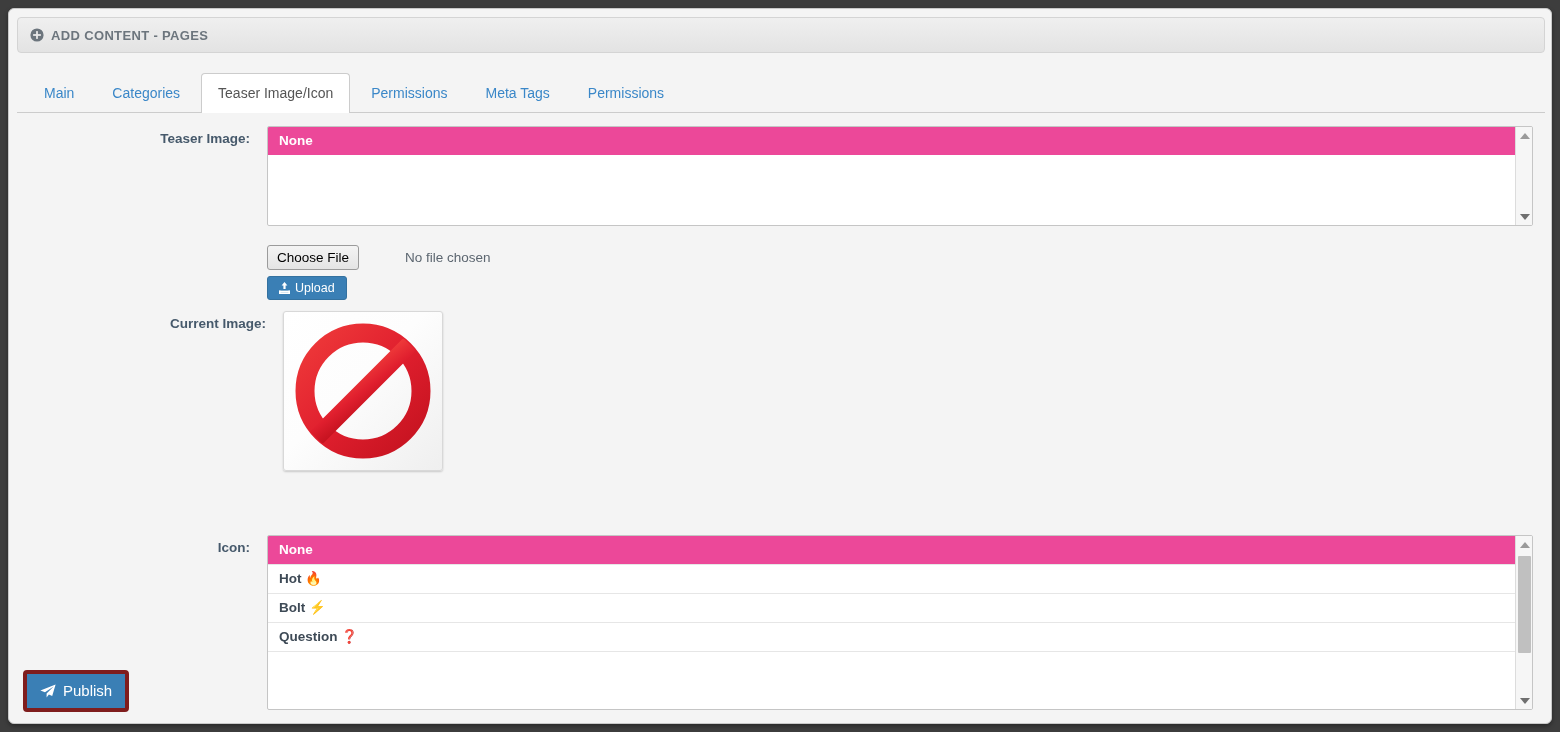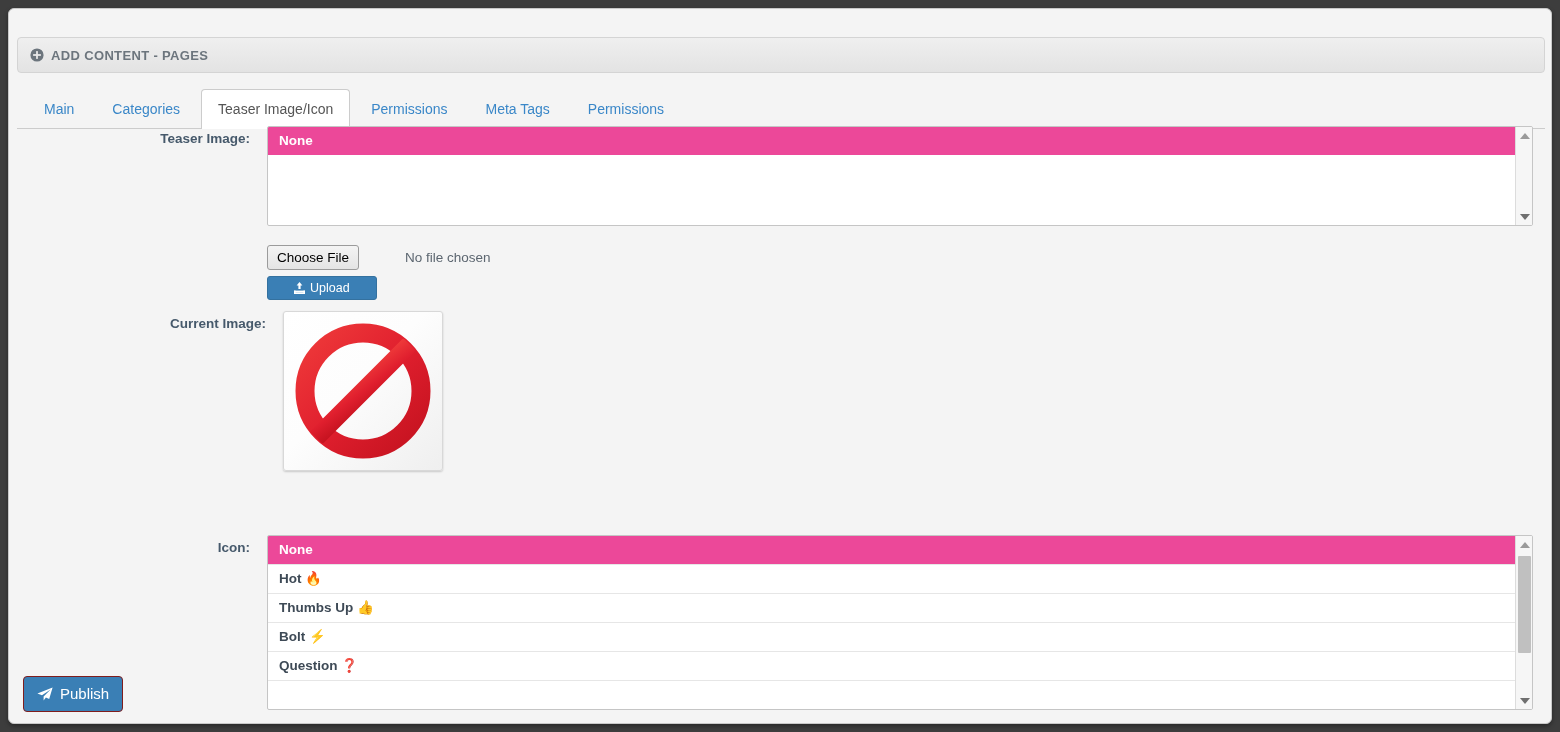--- a/index.html
+++ b/index.html
@@ -27,42 +27,41 @@
   .panel-head {
     position: absolute;
     left: 8px; top: 8px;
     width: 1528px; height: 36px;
     background: linear-gradient(to bottom, #efefef 0%, #e3e3e3 100%);
     border: 1px solid #d4d4d4;
     border-radius: 4px;
     display: flex;
     align-items: center;
     padding: 0 12px;
-    margin-top: 20px;
   }
   .panel-head-title {
     font-size: 13px;
     font-weight: bold;
     color: #6c757d;
     letter-spacing: .35px;
     text-transform: uppercase;
   }
   .plus-circle {
     display: inline-block;
     width: 14px; height: 14px;
     margin-right: 7px;
     position: relative;
     flex: 0 0 auto;
   }
   .plus-circle svg { display:block; }
 
   
   .tabs {
     position: absolute;
-    left: 8px; top: 72px;
+    left: 8px; top: 56px;
     width: 1528px; height: 48px;
     border-bottom: 1px solid #ccc;
     display: flex;
     align-items: flex-end;
     padding-left: 10px;
   }
   .tab {
     font-size: 14px;
     color: #3a87c8;
     padding: 9px 16px;
@@ -176,21 +175,21 @@
   }
   .btn-blue {
     display: inline-flex;
     align-items: center;
     gap: 5px;
     background: #3a7fb5;
     border: 1px solid #34719f;
     border-radius: 3px;
     color: #fff;
     font-size: 12.5px;
-    padding: 3px 26px;
+    padding: 3px 11px;
     line-height: 16px;
     cursor: pointer;
   }
   .btn-blue svg { display:block; }
 
   
   .thumb-frame {
     width: 160px; height: 160px;
     background: linear-gradient(135deg,#ffffff 0%,#fdfdfd 45%,#efefef 100%);
     border: 1px solid #d8d8d8;
@@ -201,21 +200,21 @@
   .thumb-frame svg { display:block; }
 
   
   .publish {
     position: absolute;
     left: 14px; bottom: 11px;
     display: inline-flex;
     align-items: center;
     gap: 7px;
     background: #3a7fb5;
-    border: 1px solid #7f1d1d;
+    border: 4px solid #7f1d1d;
     border-radius: 4px;
     color: #fff;
     font-size: 15px;
     padding: 7px 13px;
     line-height: 20px;
     cursor: pointer;
   }
   .publish svg { display:block; }
   .icon-glyph { color:#3e4a56; }
 </style>
@@ -311,24 +310,20 @@
     <div class="listbox" style="width:1266px; height:175px;">
       <div class="lb-inner">
         <div class="opt selected ruled">
           <span>None</span>
         </div>
         <div class="opt ruled">
           <span>Hot</span>
           <span class="icon-glyph">🔥</span>
         </div>
         <div class="opt ruled">
-          <span>Thumbs Up</span>
-          <span class="icon-glyph">👍</span>
-        </div>
-        <div class="opt ruled">
           <span>Bolt</span>
           <span class="icon-glyph">⚡</span>
         </div>
         <div class="opt ruled">
           <span>Question</span>
           <span class="icon-glyph">❓</span>
         </div>
       </div>
       <div class="sbar">
         <div class="arrow up">

